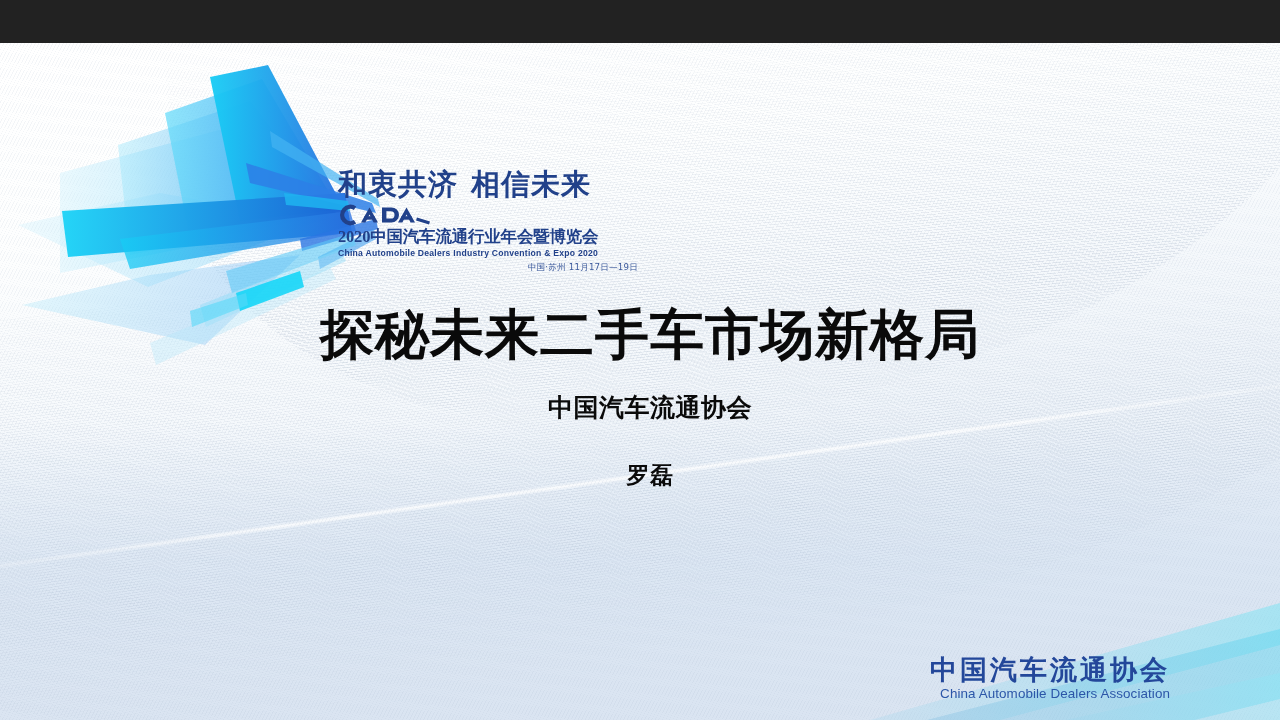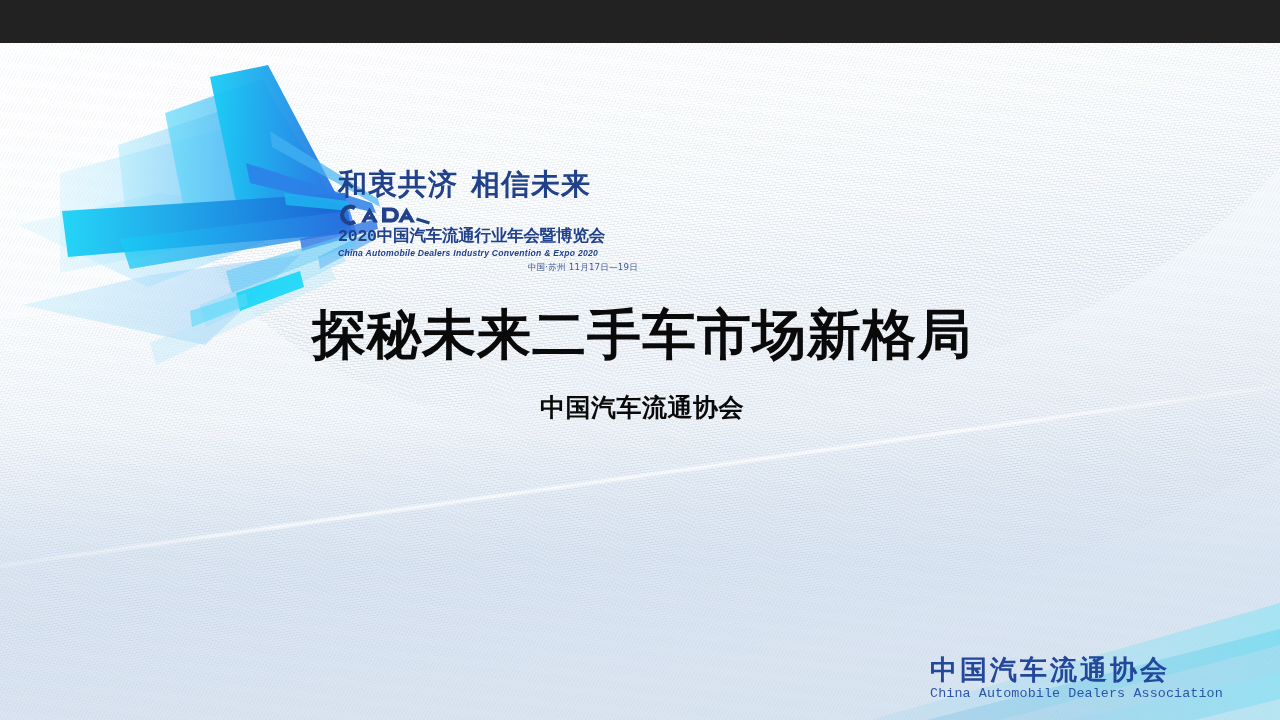--- a/index.html
+++ b/index.html
@@ -85,38 +85,37 @@
     color:#21418a;line-height:1.1;white-space:nowrap;
     font-family:"DejaVu Sans","Liberation Sans",sans-serif;
   }
   .slogan .gap{display:inline-block;width:13px;}
   .cada-mark{
     margin-top:2px;height:24px;
   }
   .event-cn{
     font-size:16.5px;font-weight:700;color:#21418a;white-space:nowrap;
     letter-spacing:-.2px;line-height:1.15;margin-top:1px;
-    font-family:Liberation Mono, monospace;
+    font-family:Liberation Serif, serif;
   }
   .event-en{
     font-size:8.6px;font-weight:700;color:#21418a;white-space:nowrap;
     letter-spacing:.25px;line-height:1.3;margin-top:1px;
     font-family:"Liberation Sans",sans-serif;
-    font-style:italic;
   }
   .event-where{
     font-size:8.6px;color:#3c5a9c;white-space:nowrap;
     letter-spacing:.2px;margin-top:3px;
     font-family:"DejaVu Sans","Liberation Sans",sans-serif;
     text-align:right;
   }
 
   
   .title-block{
-    position:absolute;left:172px;top:262px;width:940px;text-align:center;
+    position:absolute;left:180px;top:262px;width:940px;text-align:center;
   }
   .main-title{
     font-size:54px;font-weight:700;color:#0a0a0a;letter-spacing:1px;
     line-height:1.12;white-space:nowrap;
     font-family:"DejaVu Sans","Liberation Sans",sans-serif;
   }
   .org-name{
     margin-top:26px;
     font-size:25px;font-weight:700;color:#0a0a0a;letter-spacing:.5px;
     font-family:"DejaVu Sans","Liberation Sans",sans-serif;
@@ -141,21 +140,22 @@
   .assoc-emblem{width:66px;height:62px;flex:0 0 auto;}
   .assoc-text{display:flex;flex-direction:column;justify-content:center;}
   .assoc-cn{
     font-size:27px;font-weight:700;color:#23479a;letter-spacing:3px;
     line-height:1.08;white-space:nowrap;
     font-family:"DejaVu Serif","Liberation Serif",serif;
   }
   .assoc-en{
     font-size:13.4px;color:#2b56a8;letter-spacing:.1px;
     line-height:1.2;margin-top:2px;white-space:nowrap;
-    font-family:Liberation Mono, monospace;
+    font-family:Liberation Sans, sans-serif;
+    text-align:right;
   }
 </style>
 </head>
 <body>
 
 <div id="slide">
 
   <div class="bg-base"></div>
   <div class="bg-lower-wash"></div>
   <div class="wave wave-a"></div>
@@ -238,20 +238,21 @@
     </div>
 
     <div class="event-cn">2020中国汽车流通行业年会暨博览会</div>
     <div class="event-en">China Automobile Dealers Industry Convention &amp; Expo 2020</div>
     <div class="event-where">中国·苏州  11月17日—19日</div>
   </div>
 
   <div class="title-block">
     <div class="main-title">探秘未来二手车市场新格局</div>
     <div class="org-name">中国汽车流通协会</div>
+    <div class="speaker">罗磊</div>
   </div>
 
   <div class="bands">
     <svg width="560" height="160" viewBox="0 0 560 160" xmlns="http://www.w3.org/2000/svg">
       <defs>
         <linearGradient id="b1" x1="0" y1="0" x2="1" y2="0">
           <stop offset="0" stop-color="#bcd2ea" stop-opacity=".25"></stop>
           <stop offset="1" stop-color="#7fe3f3" stop-opacity=".55"></stop>
         </linearGradient>
         <linearGradient id="b2" x1="0" y1="0" x2="1" y2="0">

